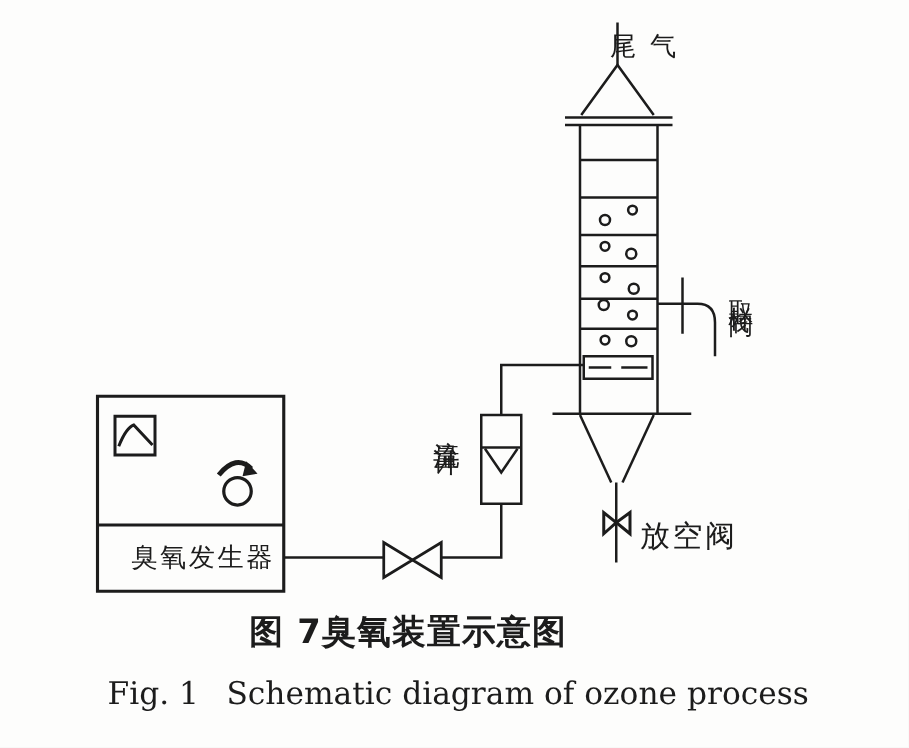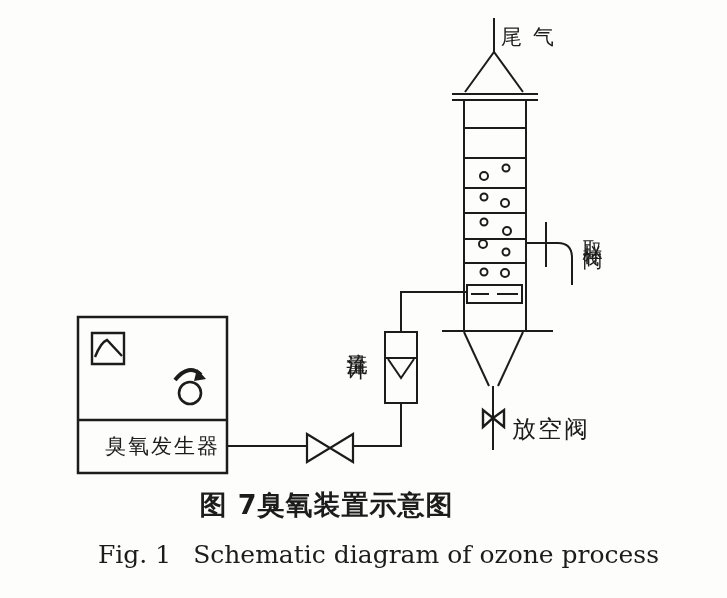--- a/index.html
+++ b/index.html
@@ -15,37 +15,37 @@
   svg.diagram { position: absolute; left: 0; top: 0; color: var(--line); }
   svg.diagram * { vector-effect: non-scaling-stroke; }
 
   .lbl {
     position: absolute;
     color: var(--line);
     font-family: "DejaVu Sans", sans-serif;
     white-space: nowrap;
     line-height: 1;
   }
-  .lbl-tail-gas   { left: 501px; top: 27px;  font-size: 21px; letter-spacing: 11px; }
+  .lbl-tail-gas   { left: 488px; top: 27px;  font-size: 21px; letter-spacing: 11px; }
   .lbl-sampling   { left: 583px; top: 224px; font-size: 20px;
                     writing-mode: vertical-rl; text-orientation: upright; letter-spacing: 5px; }
   .lbl-vent       { left: 512px; top: 417px; font-size: 24px; letter-spacing: 2px; }
   .lbl-flowmeter  { left: 346px; top: 336px; font-size: 21px;
                     writing-mode: vertical-rl; text-orientation: upright; letter-spacing: 3px; }
   .lbl-generator  { left: 78px;  top: 436px; width: 169px; font-size: 21px;
                     letter-spacing: 2px; text-align: center; }
 
   .caption-zh {
     position: absolute; left: 0; top: 487px; width: 653px;
     text-align: center; font-size: 27px; font-weight: bold;
     color: var(--line); letter-spacing: 1px;
   }
   .caption-zh .title { }
   .caption-en {
-    position: absolute; left: 12px; top: 540px; width: 713px;
+    position: absolute; left: 0; top: 540px; width: 713px;
     text-align: center; font-size: 25px;
     font-family: "DejaVu Serif", serif; color: var(--line); padding-left: 20px;
   }
   .caption-en .title { margin-left: 22px; }
 </style>
 </head>
 <body>
 
 <div class="figure-canvas">
 

